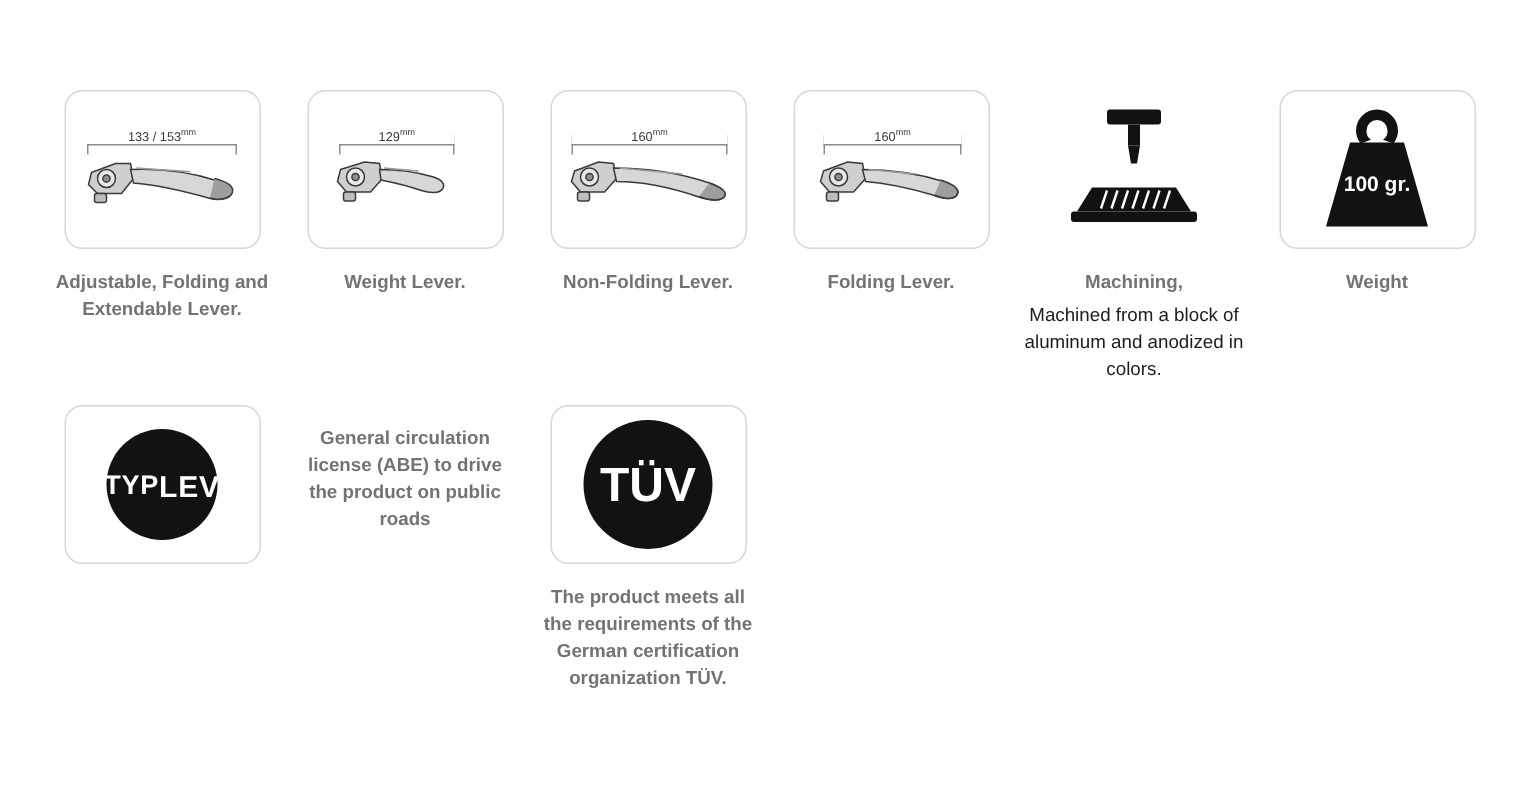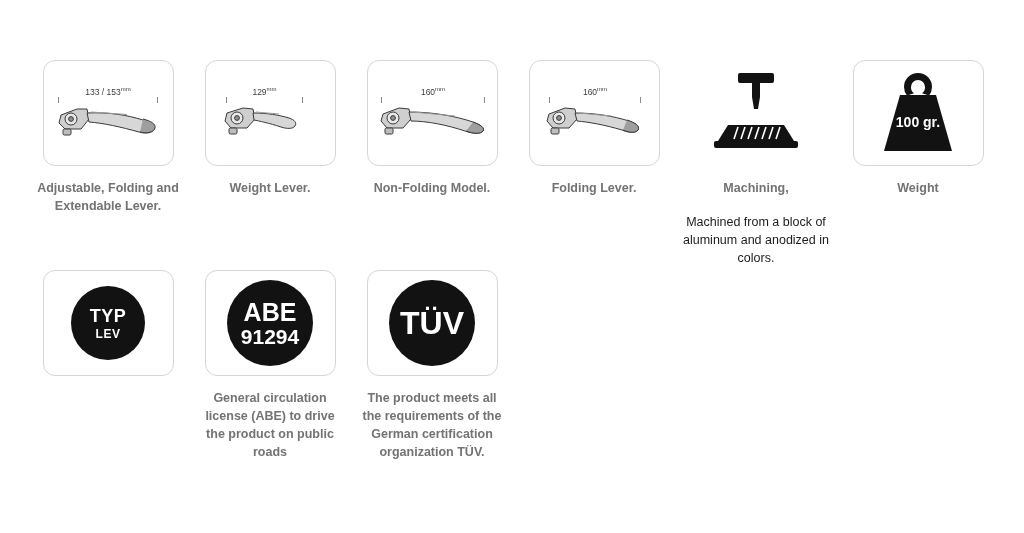--- a/index.html
+++ b/index.html
@@ -54,21 +54,21 @@
     margin-top: 13px;
     font-size: 12.5px;
     font-weight: bold;
     line-height: 1.45;
     text-align: center;
     color: #737373;
     width: 150px;
   }
 
   .subcaption {
-    margin-top: 16px;
+    margin-top: 4px;
     font-size: 12.5px;
     font-weight: normal;
     line-height: 1.45;
     text-align: center;
     color: #1c1c1c;
     width: 152px;
   }
 
   
   #cell-0 { left: 33px;  top: 60px; }
@@ -142,36 +142,36 @@
   }
 
   
   .badge-circle {
     width: 74px;
     height: 74px;
     border-radius: 50%;
     background: #121212;
     color: #ffffff;
     display: flex;
-    flex-direction: column;
+    flex-direction: row;
     align-items: center;
     justify-content: center;
     line-height: 1;
   }
   .badge-circle.big {
     width: 86px;
     height: 86px;
   }
   .badge-line1 {
     font-size: 18px;
     font-weight: bold;
     letter-spacing: 0.5px;
   }
   .badge-line2 {
-    font-size: 12px;
+    font-size: 20px;
     font-weight: bold;
     margin-top: 3px;
     letter-spacing: 0.5px;
   }
   .badge-abe1 {
     font-size: 25px;
     font-weight: bold;
     letter-spacing: 0px;
   }
   .badge-abe2 {
@@ -255,21 +255,21 @@
             <circle cx="18" cy="19" r="6" fill="#e8e8e8"></circle>
             <circle cx="18" cy="19" r="2.4" fill="#8f8f8f"></circle>
             <rect x="10" y="29" width="8" height="6" rx="1.5" fill="#bdbdbd"></rect>
             <path d="M34,13 C58,13 80,17 98,23 C106,26 110,29 108,32 C106,35 98,35 90,32 C72,26 52,22 36,22 Z" fill="#d7d7d7"></path>
             <path d="M98,23 C106,26 110,29 108,32 C106,35 99,35 91,32" fill="#9e9e9e"></path>
             <path d="M38,13 L80,17" stroke="#9a9a9a" fill="none"></path>
           </g>
         </svg>
       </div>
     </div>
-    <div class="caption">Non-Folding Model.</div>
+    <div class="caption">Non-Folding Lever.</div>
   </div>
 
   <div class="cell" id="cell-3">
     <div class="tile">
       <div class="lever-wrap">
         <div class="dim" style="left:16px;right:14px;">
           <div class="line"></div>
           <div class="tick l"></div>
           <div class="tick r"></div>
           <div class="label"><span>160</span><span class="mm">mm</span></div>
@@ -329,26 +329,20 @@
   <div class="cell" id="cell-6">
     <div class="tile">
       <div class="badge-circle">
         <div class="badge-line1">TYP</div>
         <div class="badge-line2">LEV</div>
       </div>
     </div>
   </div>
 
   <div class="cell" id="cell-7">
-    <div class="tile">
-      <div class="badge-circle big">
-        <div class="badge-abe1">ABE</div>
-        <div class="badge-abe2">91294</div>
-      </div>
-    </div>
     <div class="caption">General circulation license (ABE) to drive the product on public roads</div>
   </div>
 
   <div class="cell" id="cell-8">
     <div class="tile">
       <div class="badge-circle big">
         <div class="badge-tuv">TÜV</div>
       </div>
     </div>
     <div class="caption">The product meets all the requirements of the German certification organization TÜV.</div>

